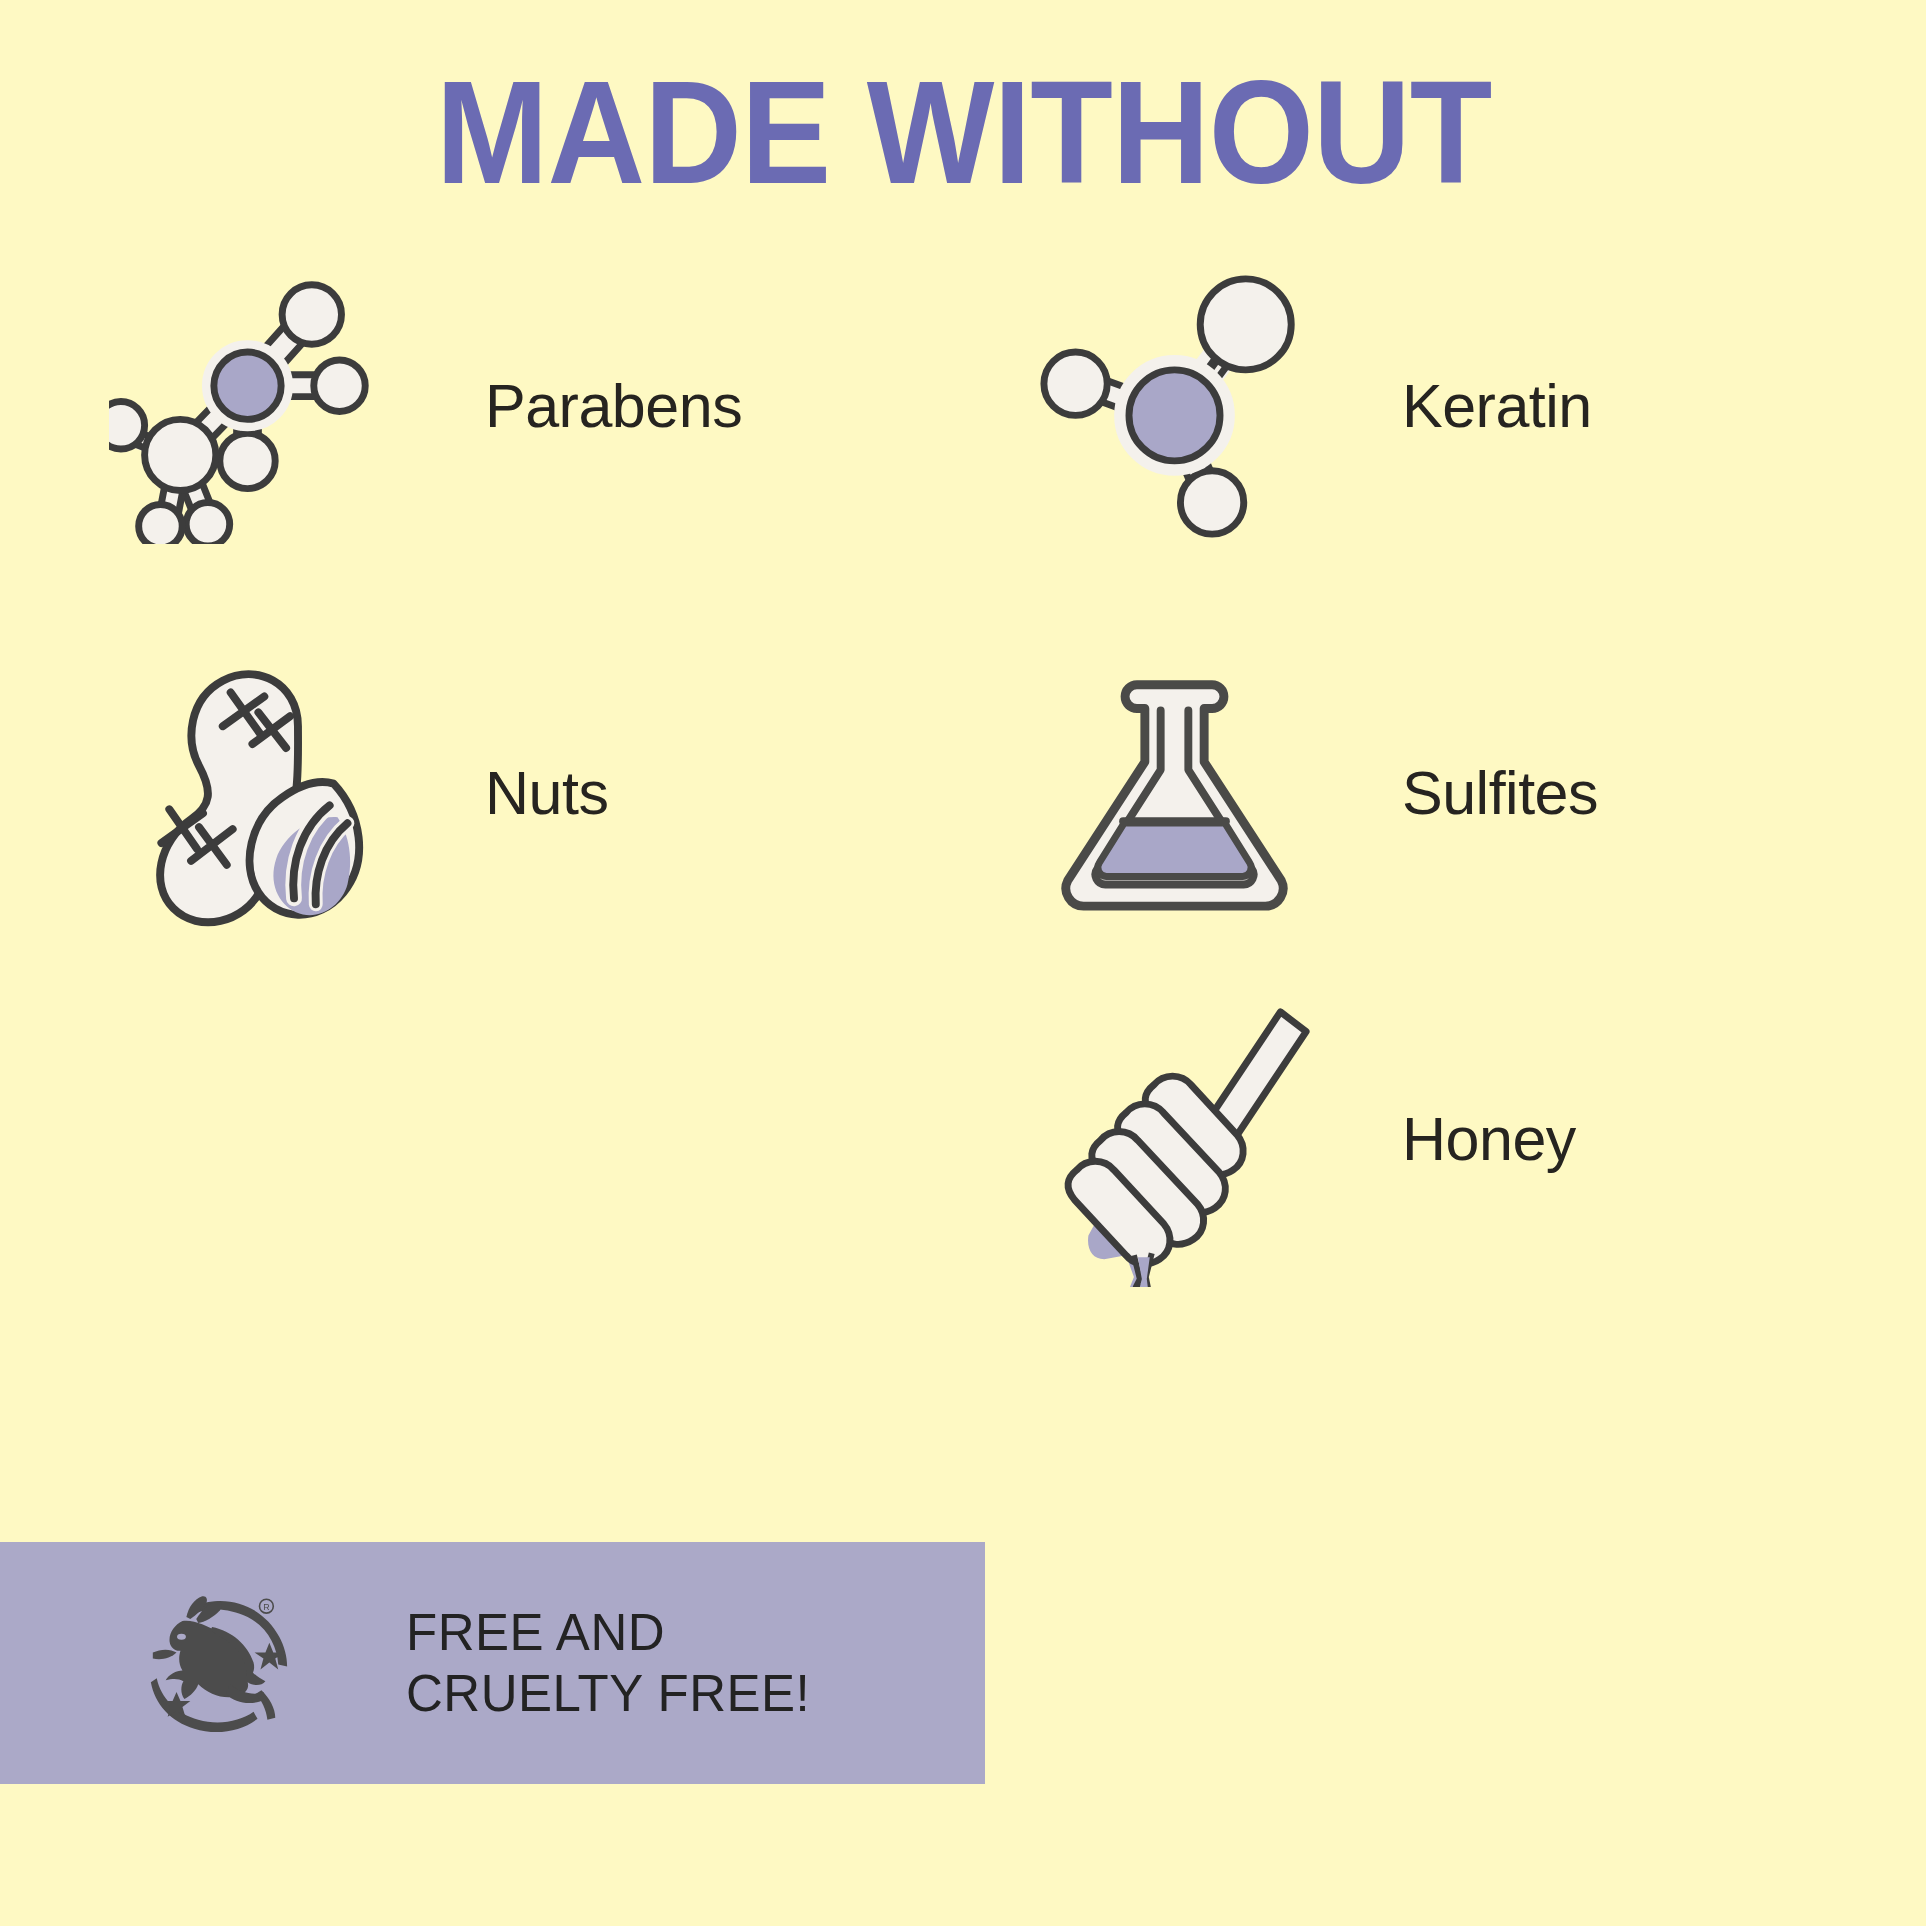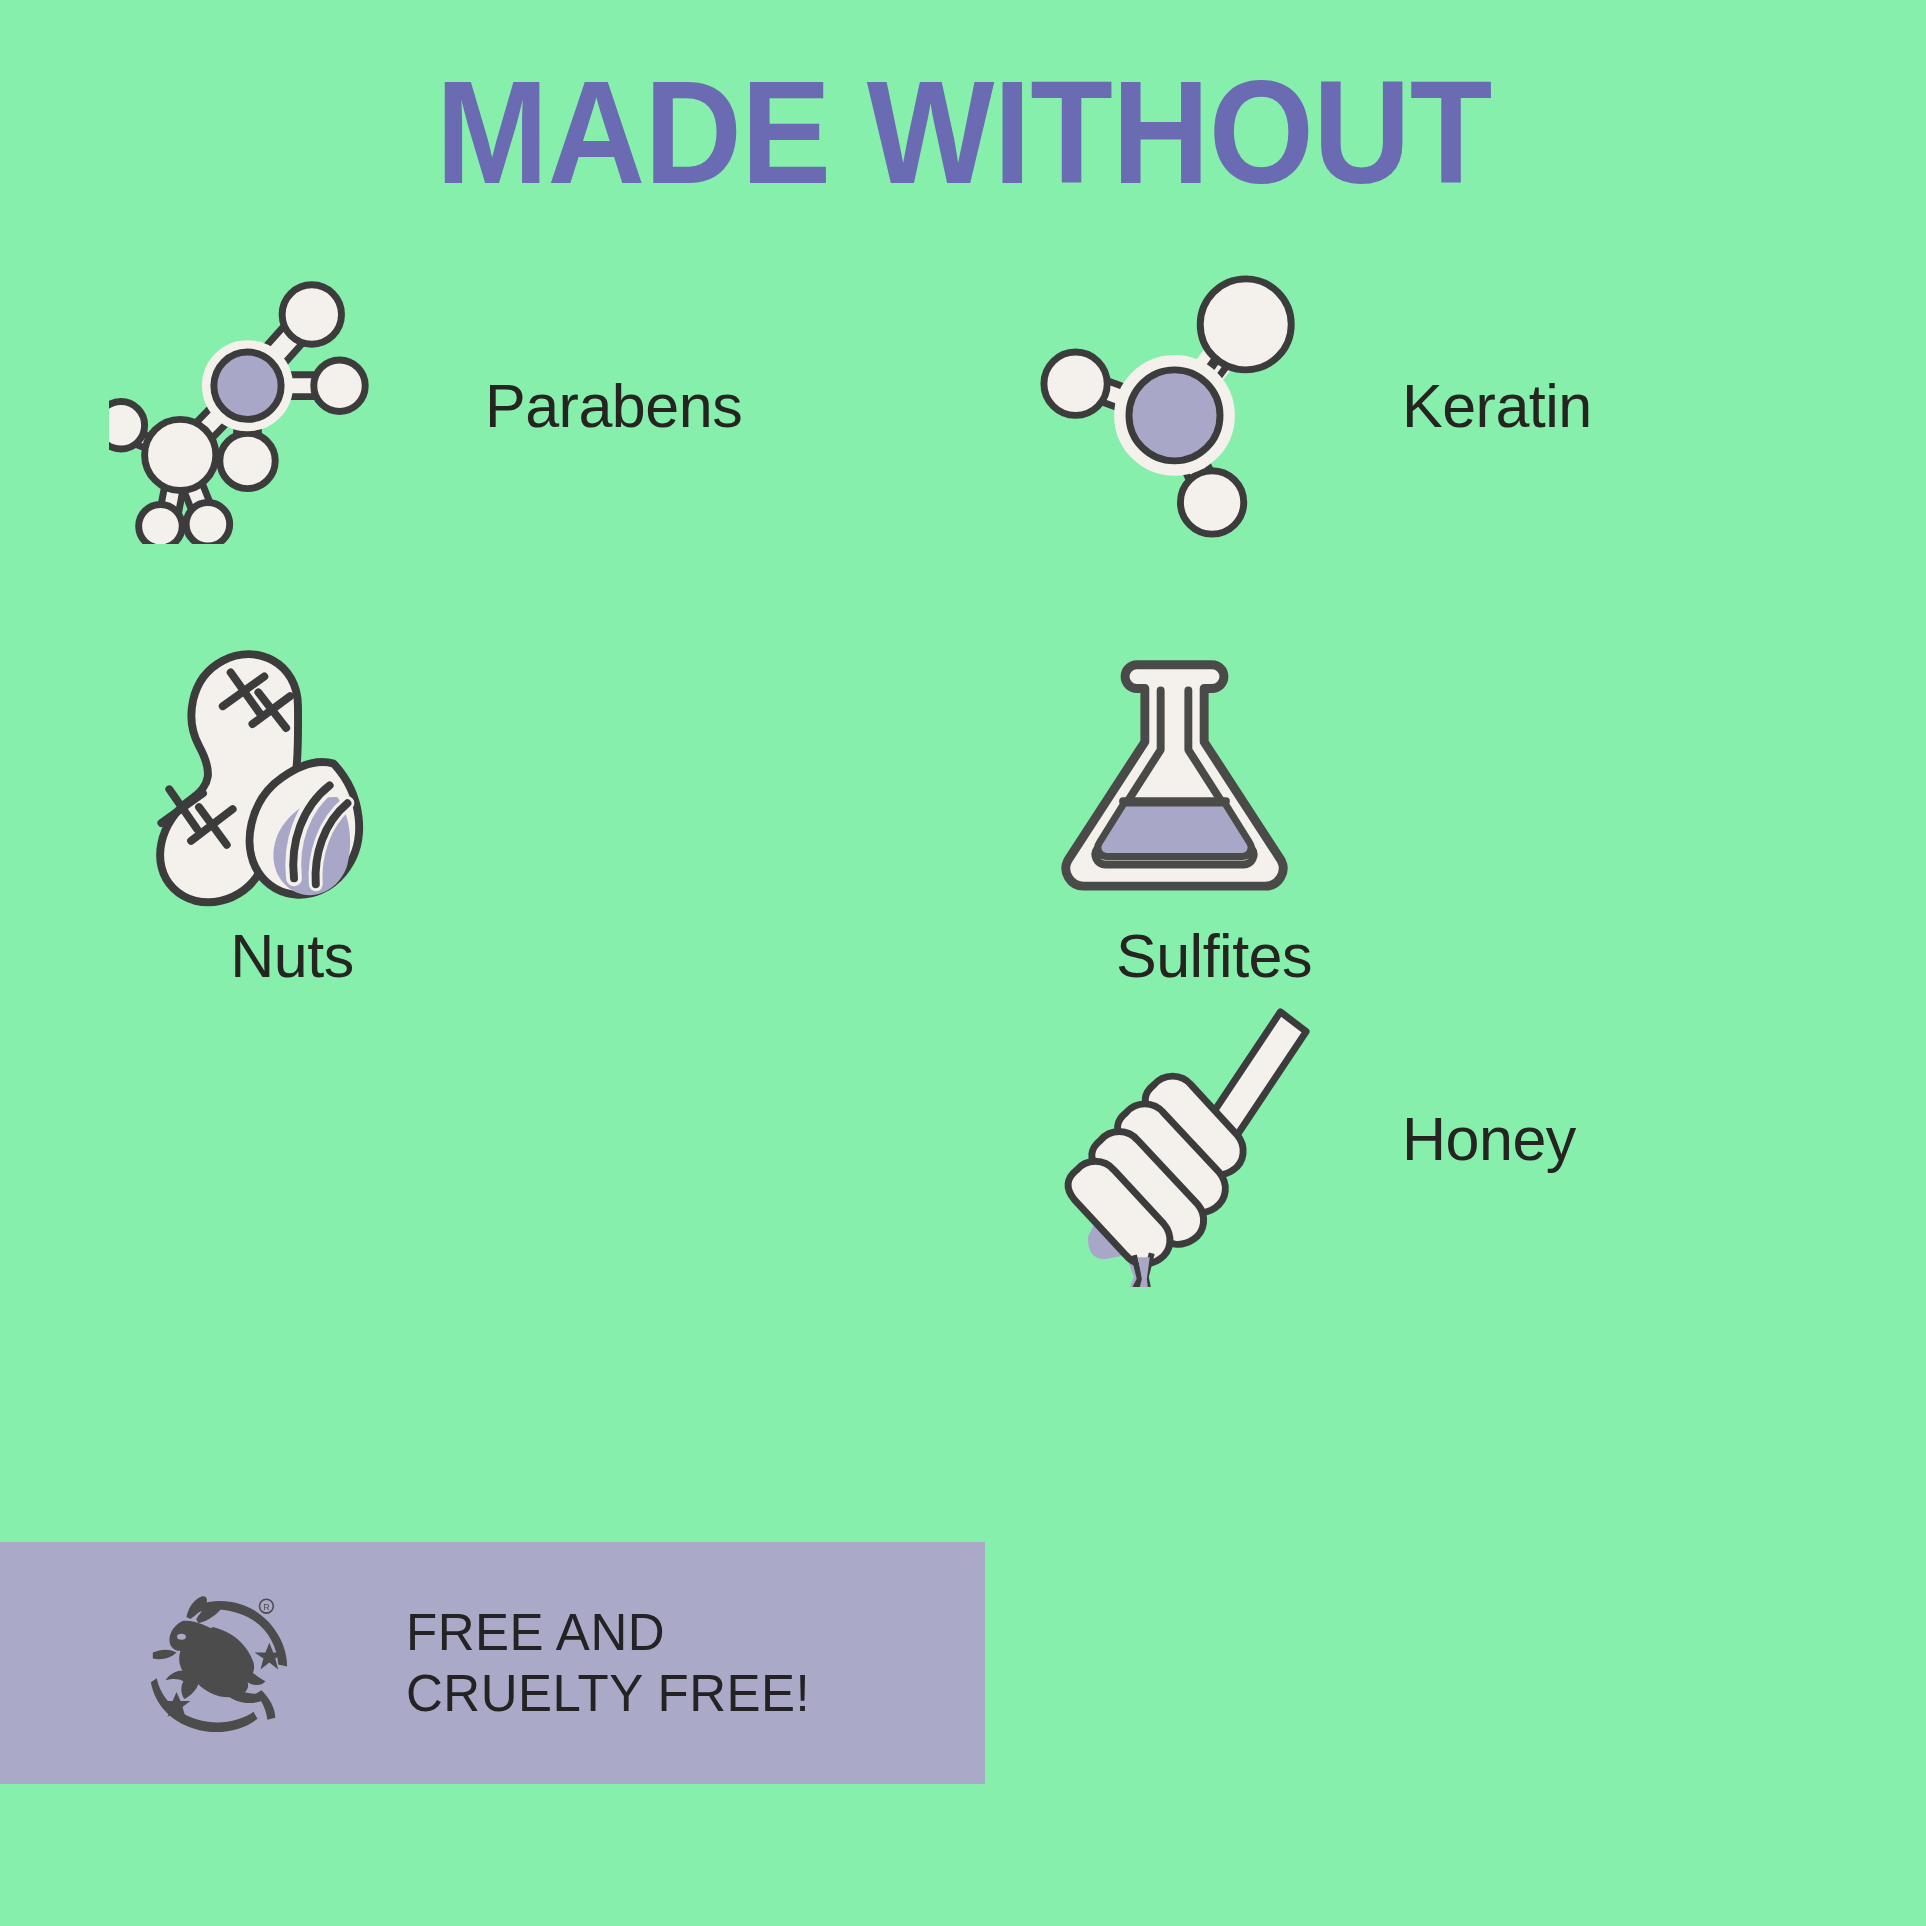--- a/index.html
+++ b/index.html
@@ -4,21 +4,21 @@
 <style>
   html, body {
     margin: 0;
     padding: 0;
     background: #f4f1ec;
   }
   #canvas {
     position: relative;
     width: 1927px;
     height: 1927px;
-    background: #86efac;
+    background: #fef9c3;
     overflow: hidden;
     font-family: "Liberation Sans", sans-serif;
   }
 
   
   #title {
     position: absolute;
     left: 0;
     top: 59px;
     width: 1927px;
@@ -56,21 +56,21 @@
     font-weight: 400;
     color: #262420;
     letter-spacing: -0.5px;
     white-space: nowrap;
   }
 
   
   .col-left  { left: 99px; }
   .col-right { left: 1026px; }
   .row-1 { top: 257px; }
-  .row-2 { top: 624px; flex-direction: column; }
+  .row-2 { top: 644px; }
   .row-3 { top: 990px; }
 
   .label-gap-left  { margin-left: 89px; }
   .label-gap-right { margin-left: 79px; }
 
   
   #banner {
     position: absolute;
     left: 0;
     top: 1542px;

